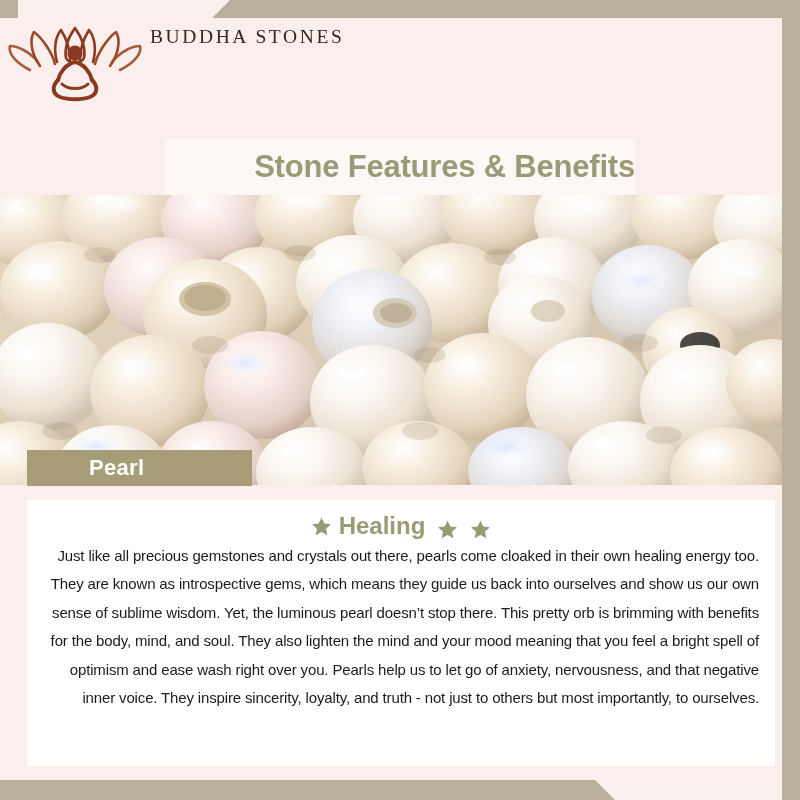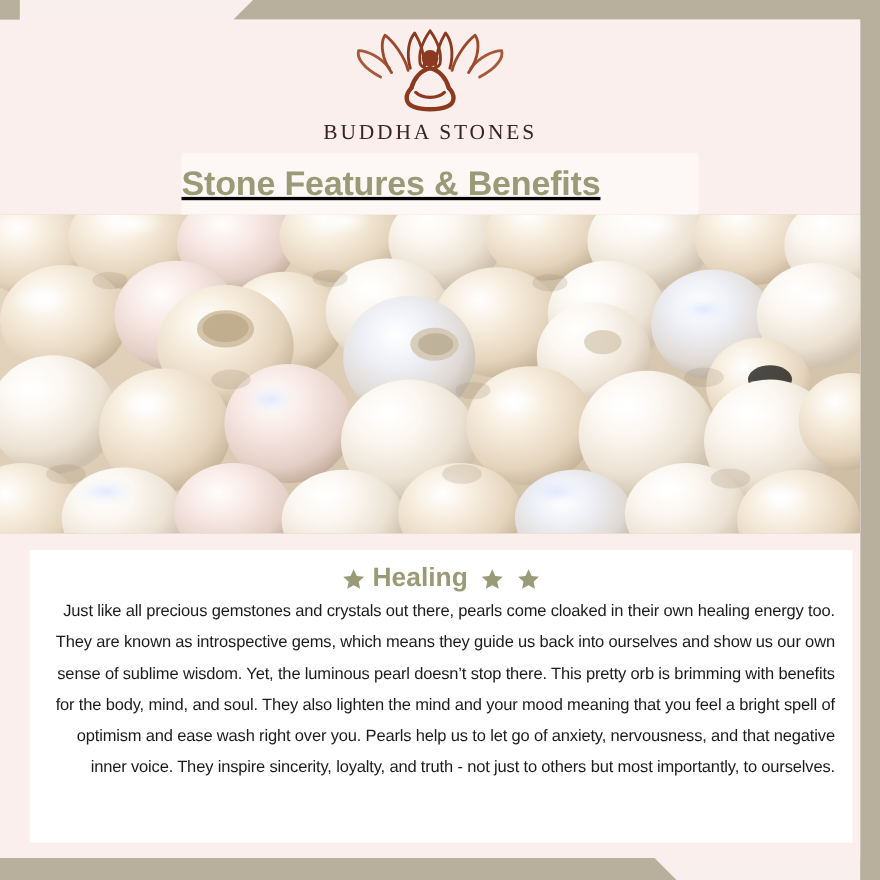--- a/index.html
+++ b/index.html
@@ -58,42 +58,41 @@
     position: absolute;
     top: 18px; left: 0; width: 18px; height: 465px;
     background: #faefed;
     z-index: 4;
   }
 
   
   .logo-block {
     position: absolute;
     top: 22px; left: 0; width: 782px;
-    display: flex; flex-direction: column;
-    align-items: center; justify-content: flex-start;
+    display: flex; flex-direction: row;
+    align-items: flex-start; justify-content: flex-start;
     z-index: 6;
   }
   .logo-mark { width: 150px; height: 84px; display: block; }
   .brand-name {
     margin-top: 4px;
     font-family: "Liberation Serif", serif;
     font-size: 19.5px;
     letter-spacing: 2.6px;
     color: #3a2420;
     font-weight: 400;
   }
 
   
   .title-banner {
     position: absolute;
     top: 139px; left: 165px; width: 470px; height: 56px;
     background: #fdf8f6;
-    display: flex; align-items: center; justify-content: flex-start;
+    display: flex; align-items: center; justify-content: flex-end;
     z-index: 7;
-    text-decoration: underline;
   }
   .title-banner-text {
     font-size: 31px;
     font-weight: bold;
     color: #9a9a77;
     letter-spacing: -0.2px;
     white-space: nowrap;
   }
 
   
@@ -126,21 +125,21 @@
   .content-card {
     position: absolute;
     top: 500px; left: 27px; width: 748px; height: 266px;
     background: #ffffff;
     z-index: 8;
     padding: 12px 12px 0 12px;
   }
 
   .features-row {
     display: flex;
-    align-items: center;
+    align-items: flex-end;
     justify-content: center;
     gap: 12px;
     margin-bottom: 2px;
     white-space: nowrap;
   }
   .feature {
     display: inline-flex;
     align-items: center;
     gap: 7px;
     font-size: 24px;
@@ -352,20 +351,23 @@
         <ellipse cx="640" cy="148" rx="18" ry="9"></ellipse>
         <ellipse cx="210" cy="150" rx="18" ry="9"></ellipse>
         <ellipse cx="430" cy="160" rx="16" ry="8"></ellipse>
         <ellipse cx="60" cy="236" rx="18" ry="9"></ellipse>
         <ellipse cx="420" cy="236" rx="18" ry="9"></ellipse>
         <ellipse cx="664" cy="240" rx="18" ry="9"></ellipse>
       </g>
     </svg>
   </div>
 
+  <div class="stone-name-plate">
+    <span class="stone-name-text">Pearl</span>
+  </div>
 
   <div class="content-card">
     <div class="features-row">
       <span class="feature">
         <span class="star-icon">
           <svg viewBox="0 0 24 24" xmlns="http://www.w3.org/2000/svg" aria-hidden="true">
               <polygon points="12,1.6 15.2,8.6 22.8,9.5 17.2,14.6 18.7,22.1 12,18.3 5.3,22.1 6.8,14.6 1.2,9.5 8.8,8.6"></polygon>
             </svg>
         </span>
         <span>Healing</span>

